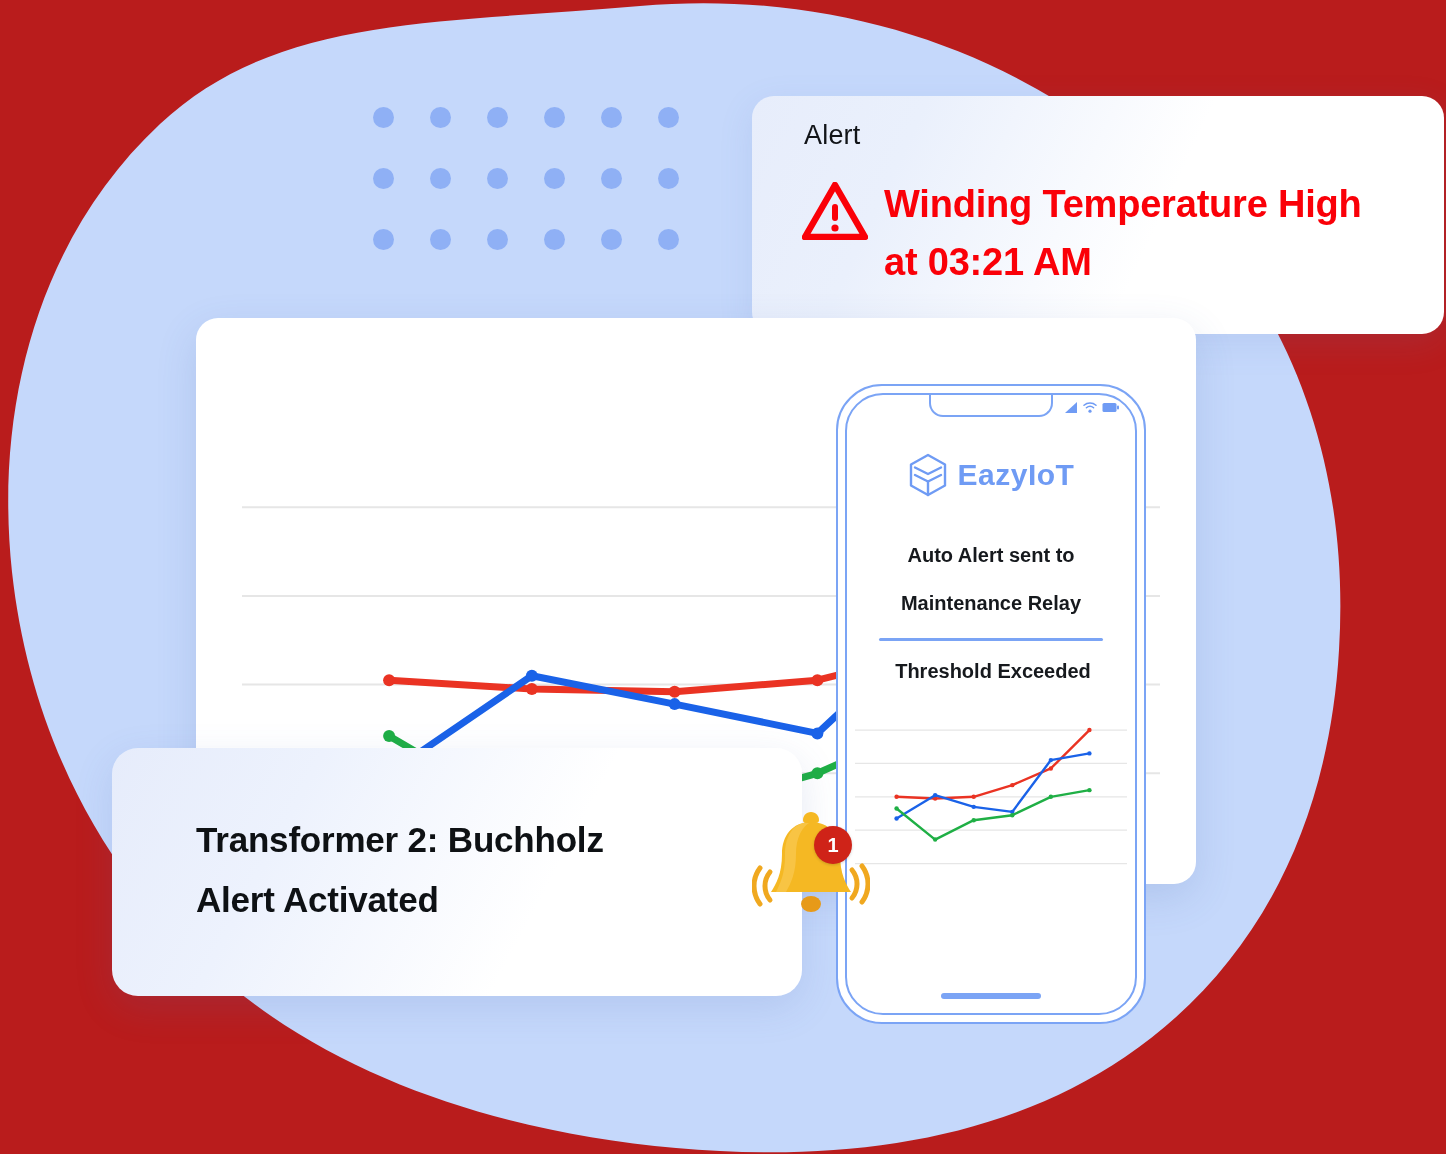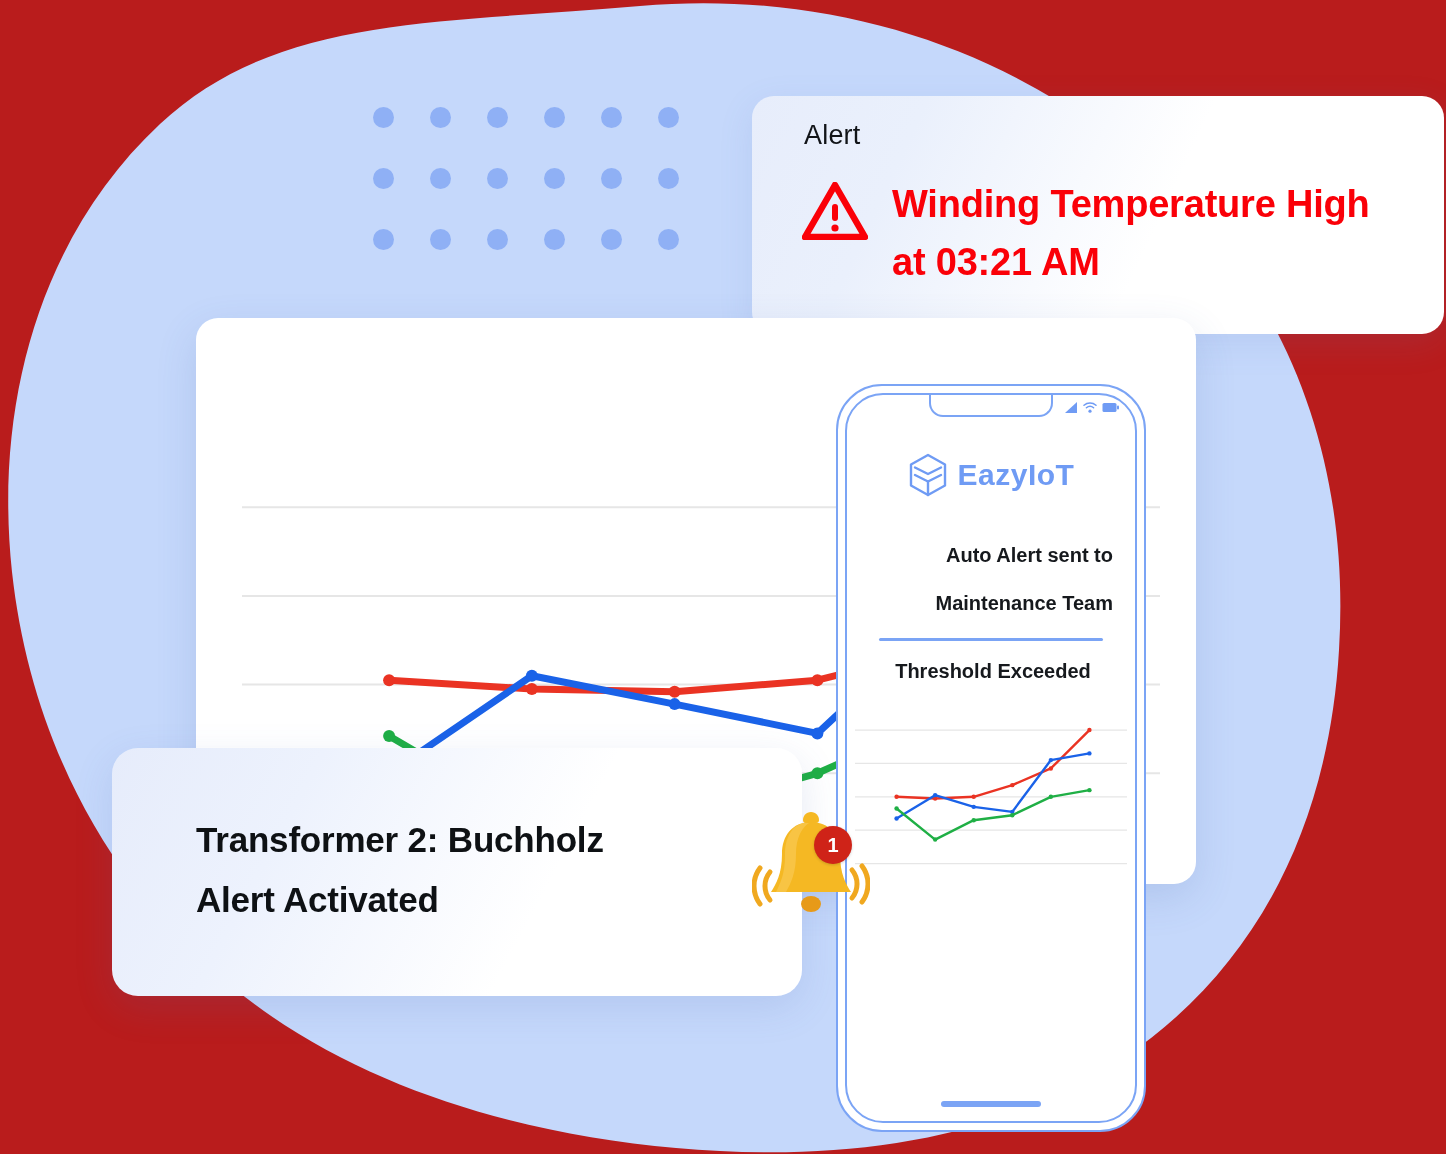--- a/index.html
+++ b/index.html
@@ -71,21 +71,21 @@
     font-weight: 400;
     letter-spacing: .2px;
   }
   #alert-card .alert-row {
     position: absolute;
     left: 50px;
     top: 80px;
     right: 22px;
     display: flex;
     align-items: flex-start;
-    gap: 24px;
+    gap: 16px;
   }
   .warn-tri {
     flex: 0 0 auto;
     margin-top: 6px;
   }
   .alert-text {
     font-size: 38px;
     font-weight: 700;
     color: #fa0008;
     line-height: 1.52;
@@ -119,21 +119,21 @@
     width: 918px;
     height: 420px;
   }
 
   
   #phone {
     position: absolute;
     left: 836px;
     top: 384px;
     width: 310px;
-    height: 748px;
+    height: 640px;
   }
   #phone .outer {
     position: absolute;
     inset: 0;
     border: 2px solid #7ba4f5;
     border-radius: 46px;
     background: #ffffff;
   }
   #phone .inner {
     position: absolute;
@@ -190,21 +190,21 @@
     font-size: 30px;
     font-weight: 700;
     color: #6f9bf4;
     letter-spacing: .5px;
   }
   .phone-msg {
     position: absolute;
     left: 22px;
     right: 22px;
     top: 136px;
-    text-align: right;
+    text-align: center;
     font-size: 20px;
     font-weight: 700;
     color: #16191d;
     line-height: 2.4;
   }
   .phone-divider {
     position: absolute;
     left: 32px;
     right: 32px;
     top: 243px;
@@ -370,21 +370,21 @@
           <path d="M20 2 L37 11.5 L37 32.5 L20 42 L3 32.5 L3 11.5 Z" fill="none" stroke="#6f9bf4" stroke-width="2.4" stroke-linejoin="round"></path>
           <path d="M7 14.5 L20 21 L33 14.5" fill="none" stroke="#6f9bf4" stroke-width="2.4" stroke-linejoin="round" stroke-linecap="round"></path>
           <path d="M7 22 L20 28.5 L33 22" fill="none" stroke="#6f9bf4" stroke-width="2.4" stroke-linejoin="round" stroke-linecap="round"></path>
           <path d="M20 28.5 L20 42" fill="none" stroke="#6f9bf4" stroke-width="2.4" stroke-linecap="round"></path>
         </svg>
         <span class="brand-name">EazyIoT</span>
       </div>
 
       <div class="phone-msg">
         <div>Auto Alert sent to</div>
-        <div>Maintenance Team</div>
+        <div>Maintenance Relay</div>
       </div>
 
       <div class="phone-divider"></div>
 
       <div class="phone-sub">Threshold Exceeded</div>
 
       <svg id="mini-chart" viewBox="0 0 272 235" xmlns="http://www.w3.org/2000/svg">
           <line x1="0" x2="272" y1="30.035714285714278" y2="30.035714285714278" stroke="#e6e6e6" stroke-width="1.2"></line>
           <line x1="0" x2="272" y1="63.428571428571416" y2="63.428571428571416" stroke="#e6e6e6" stroke-width="1.2"></line>
           <line x1="0" x2="272" y1="96.82142857142857" y2="96.82142857142857" stroke="#e6e6e6" stroke-width="1.2"></line>

